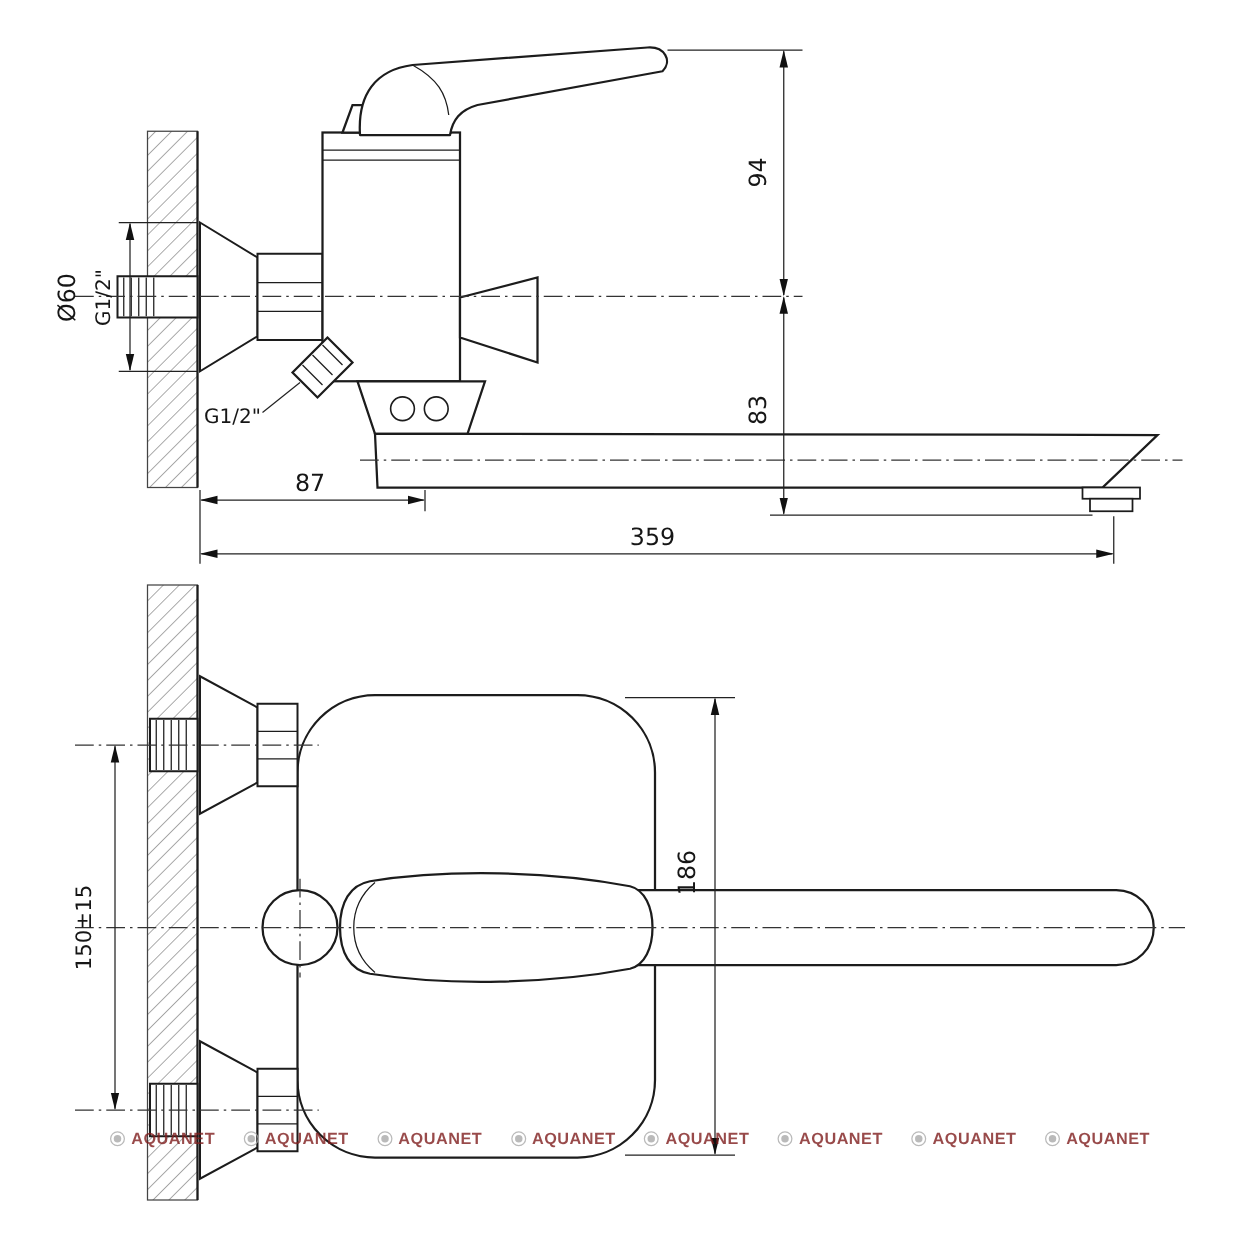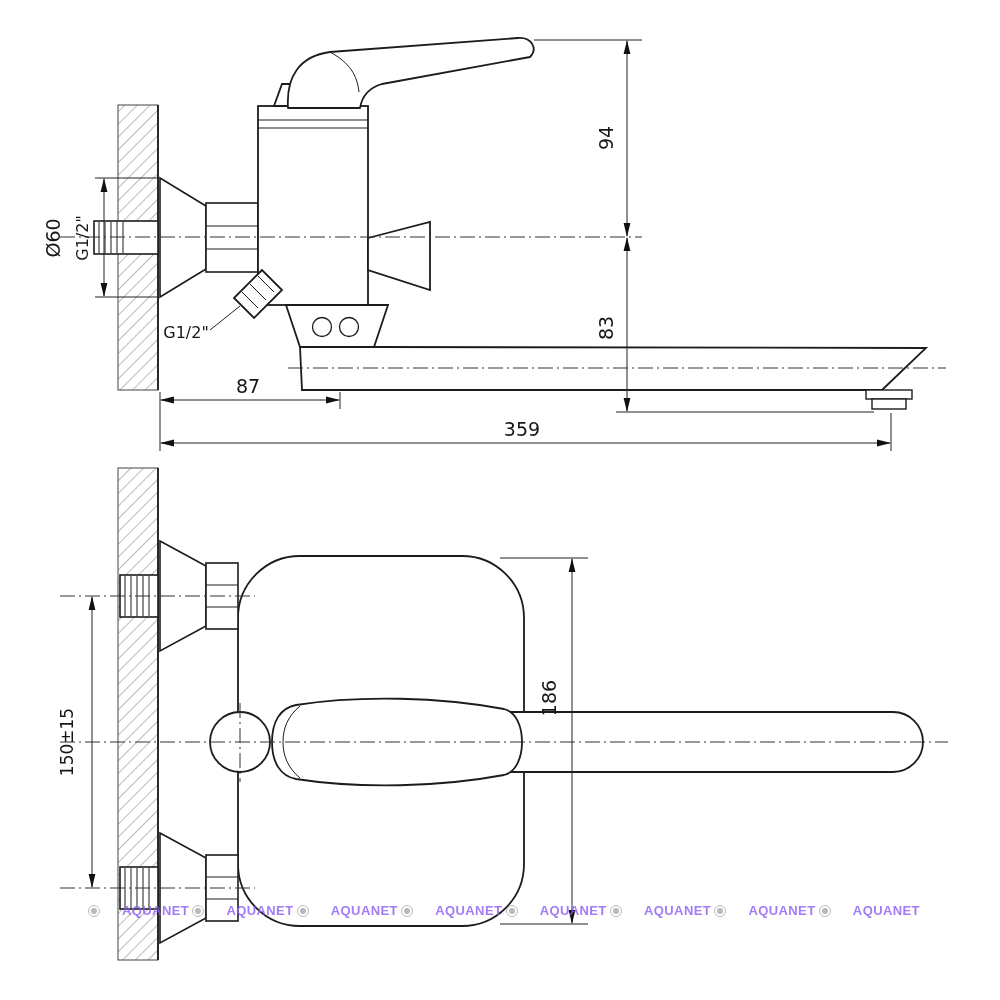--- a/index.html
+++ b/index.html
@@ -1,21 +1,21 @@
 <!DOCTYPE html>
 <html><head>
 <meta charset="utf-8">
 <style>
   html,body{margin:0;padding:0;background:#fff;}
   .stage{position:relative;width:1000px;height:1000px;background:#ffffff;overflow:hidden;}
   svg{position:absolute;left:0;top:0;}
   svg text{font-family:"DejaVu Sans","Liberation Sans",sans-serif;fill:#161616;}
   .watermarks{position:absolute;left:88px;top:903px;width:832px;display:flex;
               justify-content:space-between;pointer-events:none;}
-  .wm{display:flex;align-items:center;gap:22px;color:#8b5cf6;opacity:.8;
+  .wm{display:flex;align-items:center;gap:5px;color:#7f1d1d;opacity:.8;
       font-family:"Liberation Sans",sans-serif;font-weight:bold;font-size:13px;letter-spacing:.4px;}
   .wm-icon{width:12px;height:12px;border:1.7px solid #a9a9a9;border-radius:50%;
            box-sizing:border-box;position:relative;flex:0 0 auto;}
   .wm-icon::after{content:"";position:absolute;left:2px;top:2px;right:2px;bottom:2px;
                   background:#a9a9a9;border-radius:50%;}
 </style>
 </head>
 <body>
 
 <div class="stage">

